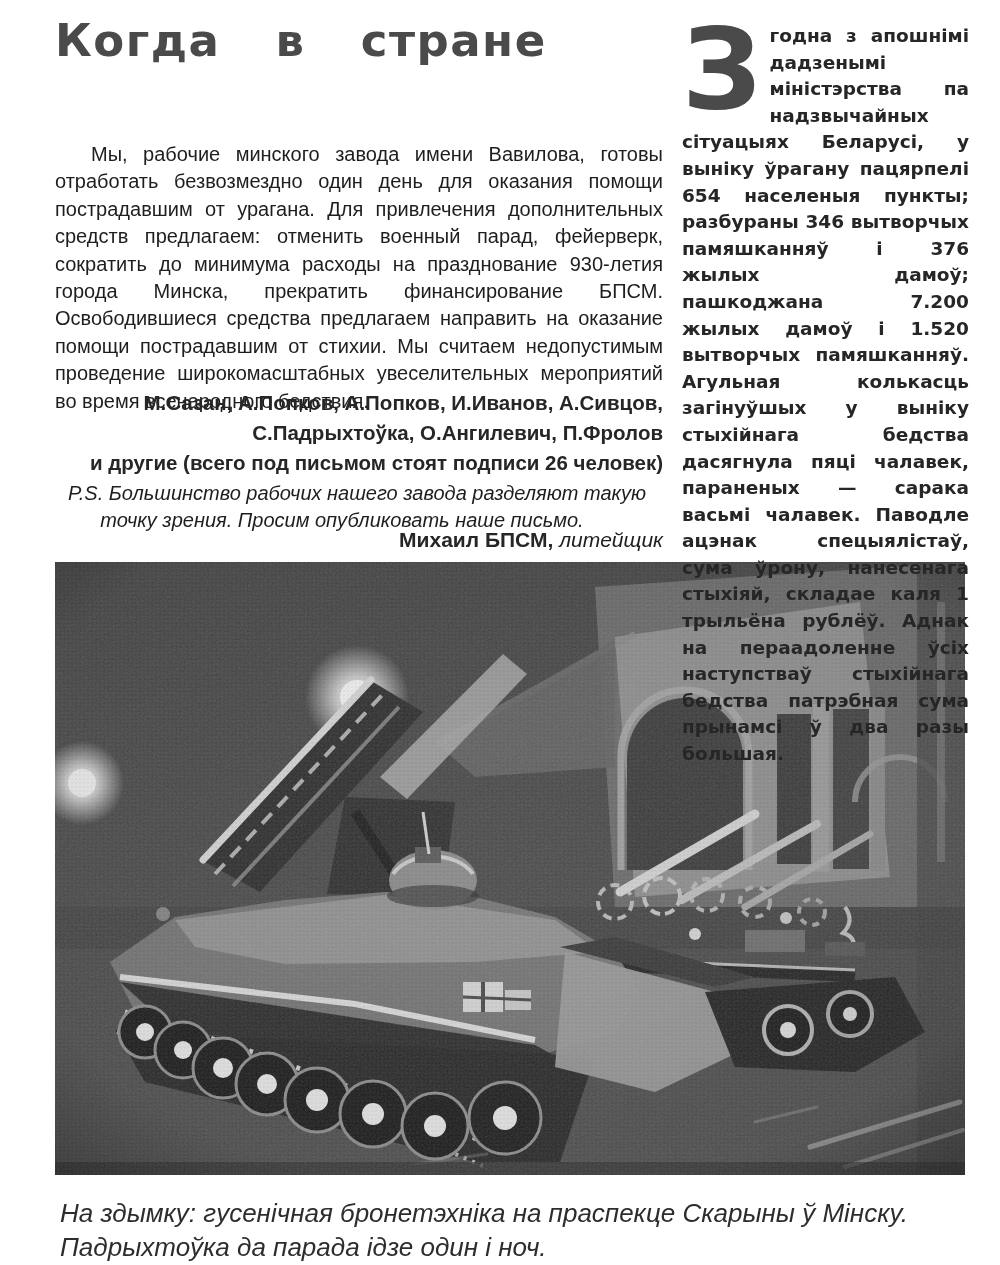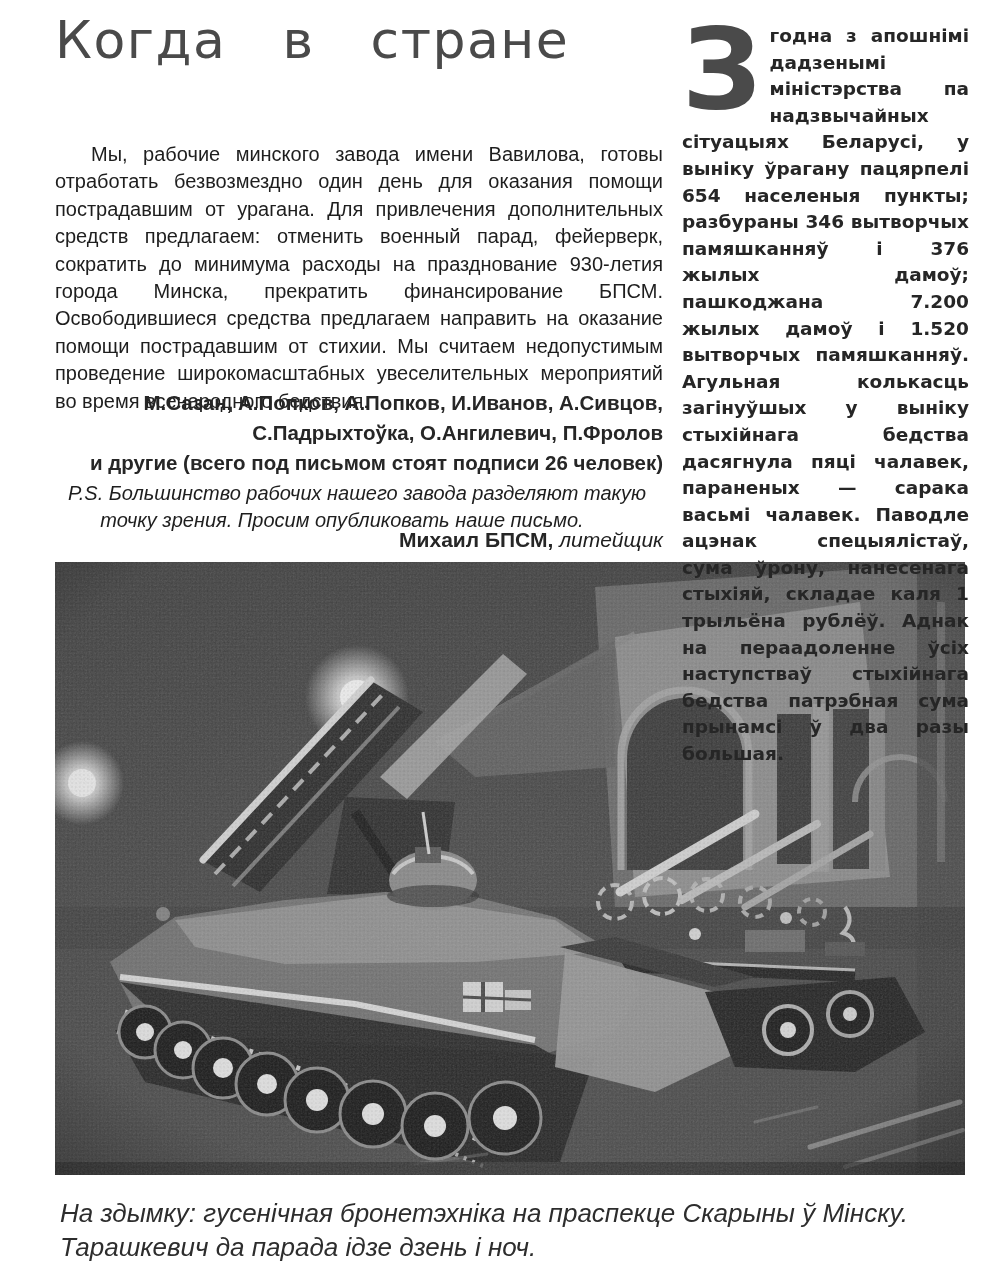--- a/index.html
+++ b/index.html
@@ -11,22 +11,22 @@
     position:relative; width:1000px; height:1265px; margin:0 auto;
     background:var(--paper);
     font-family:"Liberation Sans", sans-serif;
     color:var(--ink); overflow:hidden;
   }
   .abs{position:absolute;}
   
   .headline{
     left:55px; top:12px; width:590px;
     font-family:"DejaVu Sans", sans-serif;
-    font-weight:normal; color:var(--headline-ink);
-    font-size:52px; line-height:57px; letter-spacing:1.5px;
+    font-weight:bold; color:var(--headline-ink);
+    font-size:45px; line-height:57px; letter-spacing:1.5px;
     z-index:3;
   }
   .headline .l1{word-spacing:38px;}
   
   .body-par{
     left:55px; top:141px; width:608px;
     font-size:20px; line-height:27.4px; text-align:justify; text-indent:36px;
     color:var(--ink); z-index:3;
   }
   .signatures{
@@ -244,16 +244,16 @@
       <rect x="0" y="600" width="910" height="13" fill="#2f2f2f" opacity="0.6"></rect>
 
       <rect x="0" y="0" width="910" height="613" fill="url(#dots)" opacity="0.10"></rect>
       <rect x="0" y="0" width="910" height="613" filter="url(#grain)" opacity="0.20"></rect>
       <rect x="0" y="0" width="910" height="613" fill="url(#vignette)"></rect>
     </svg>
   </div>
 
   <div class="abs caption">
     <div>На здымку: гусенічная бронетэхніка на праспекце Скарыны ў Мінску.</div>
-    <div>Тарашкевич да парада ідзе дзень і ноч.</div>
+    <div>Падрыхтоўка да парада ідзе один і ноч.</div>
   </div>
 
 </div>
 
 </body></html>

